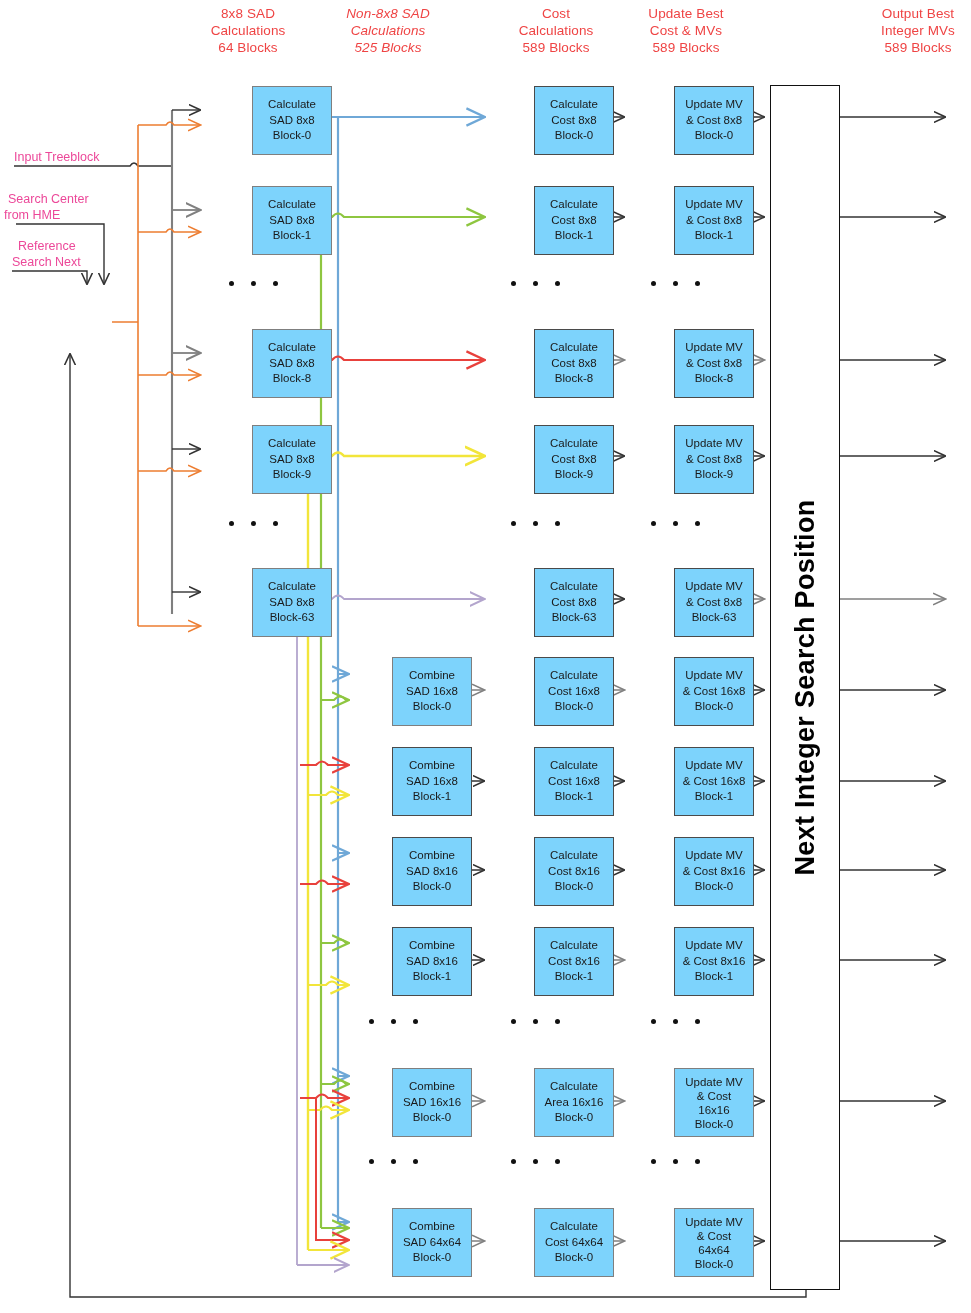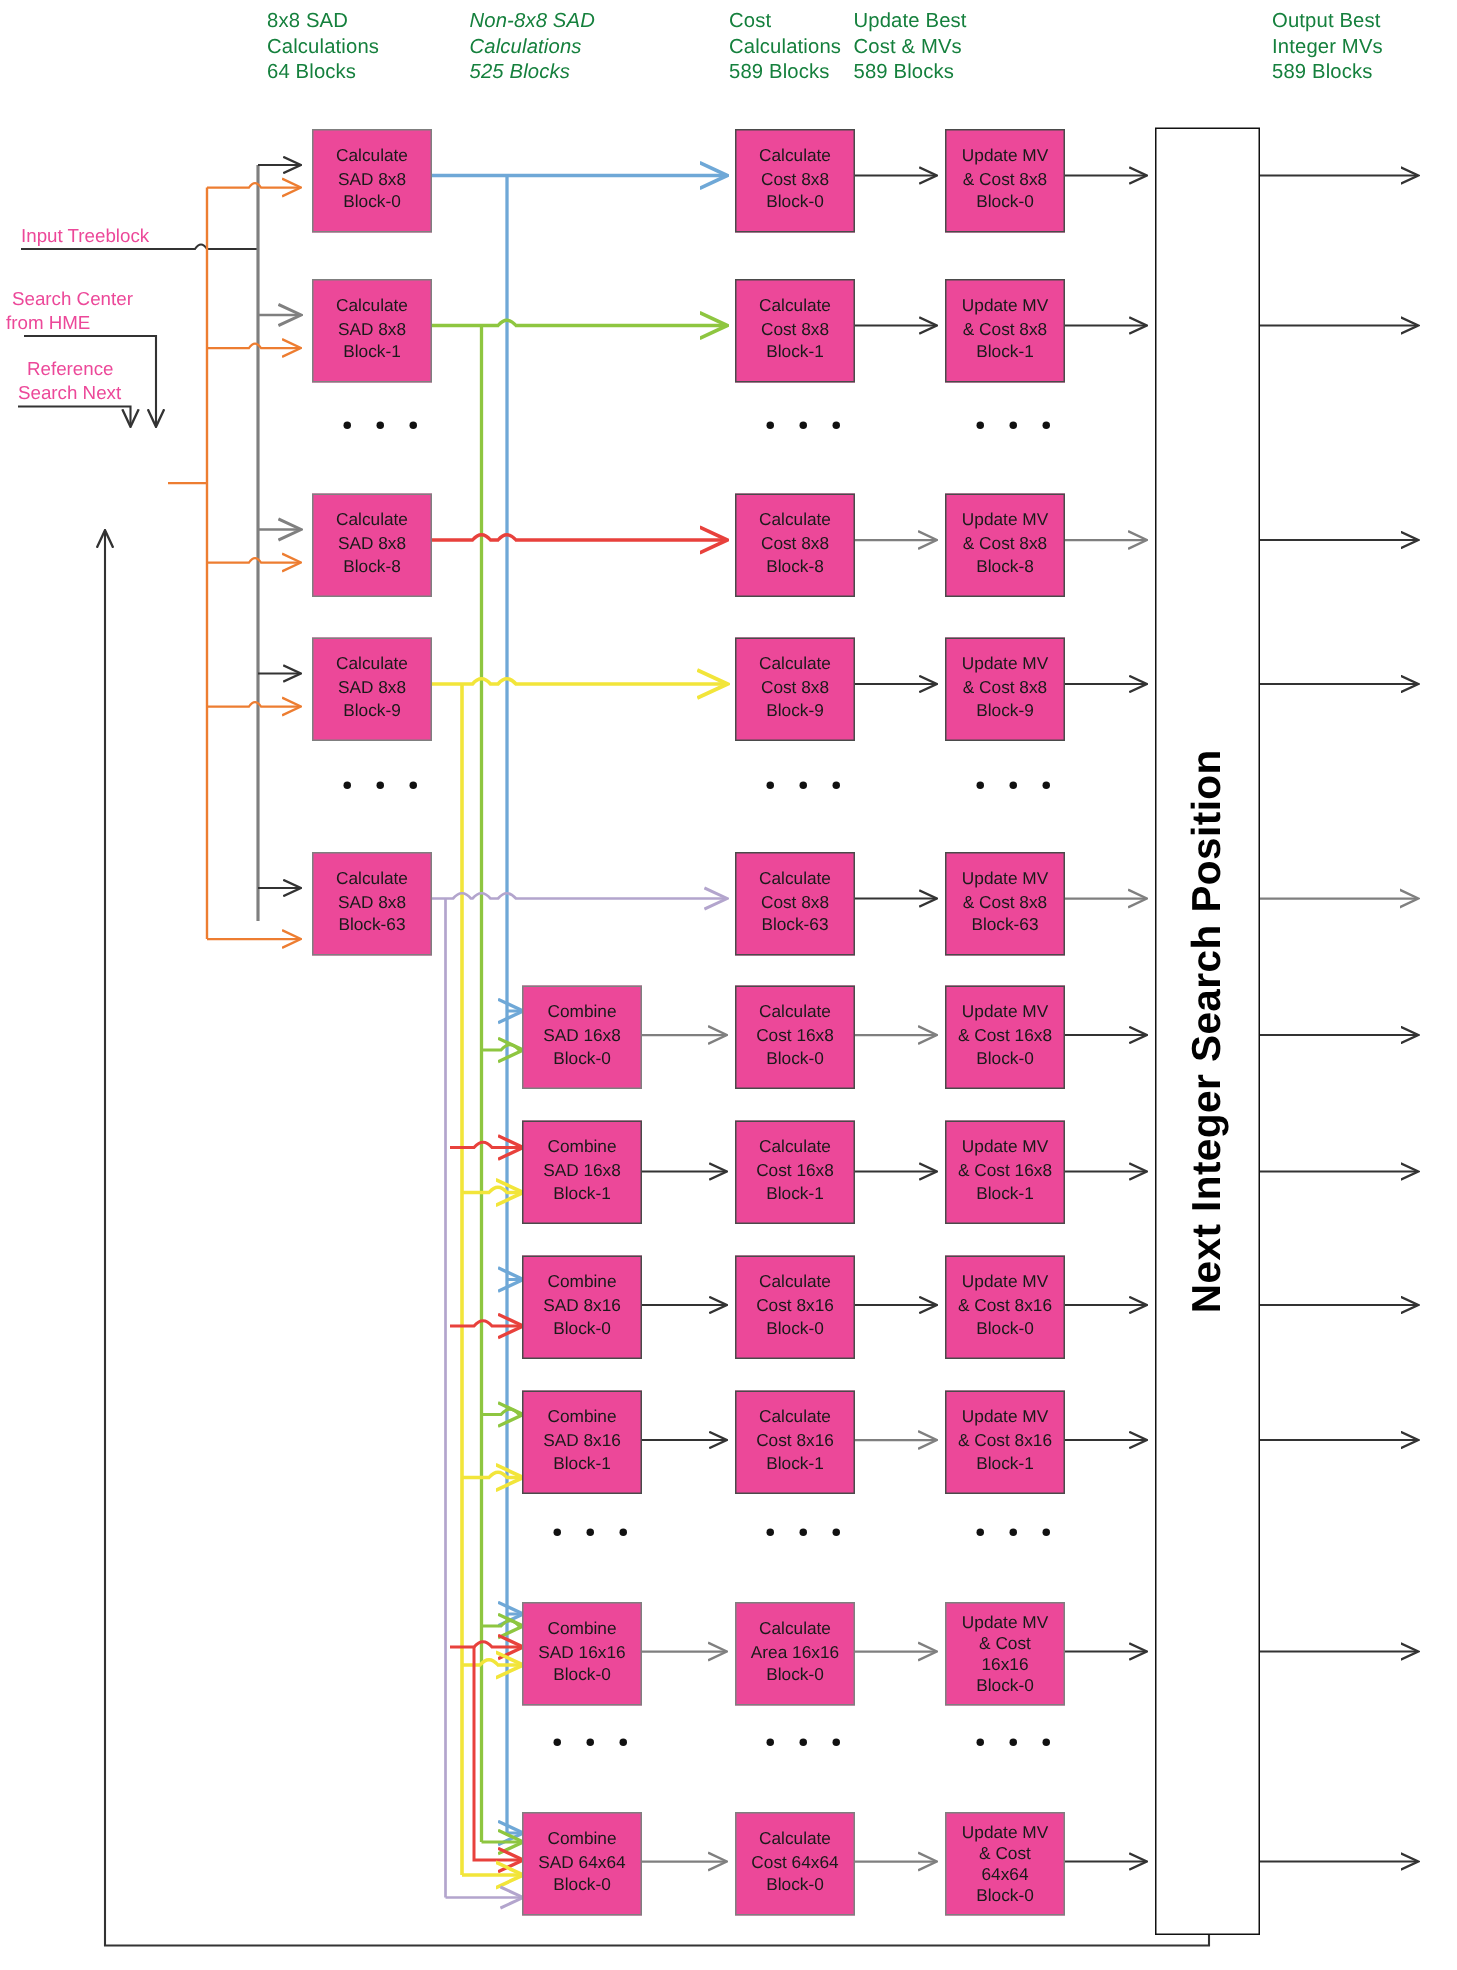--- a/index.html
+++ b/index.html
@@ -1,23 +1,23 @@
 <!DOCTYPE html>
 <html><head>
 <meta charset="utf-8">
 <style>
   html,body{margin:0;padding:0;background:#ffffff;}
   body{font-family:"Liberation Sans","DejaVu Sans",sans-serif;}
   #stage{position:relative;width:971px;height:1313px;background:#fff;overflow:hidden;}
   #svgroot{position:absolute;left:0;top:0;width:971px;height:1313px;}
 
-  .colhdr{position:absolute;text-align:left;font-size:13.5px;color:#15803d;line-height:17px;letter-spacing:.1px;}
-  .proc-box{position:absolute;border:1.6px solid #7f7f7f;background:#ec4899;box-sizing:border-box;
+  .colhdr{position:absolute;text-align:center;font-size:13.5px;color:#ef4444;line-height:17px;letter-spacing:.1px;}
+  .proc-box{position:absolute;border:1.6px solid #7f7f7f;background:#7dd3fc;box-sizing:border-box;
             display:flex;flex-direction:column;align-items:center;justify-content:center;
-            font-size:11.5px;color:#1a1a1a;line-height:15.5px;text-align:center;}
+            font-size:11.5px;color:#1a1a1a;line-height:15.5px;text-align:center;margin-left:44px;}
   .proc-box.thin{border:1.1px solid #4a4a4a;}
   .proc-box span{display:block;white-space:nowrap;}
   .sigtext{position:absolute;font-size:12.5px;color:#ec4899;line-height:15px;white-space:nowrap;}
   .ellipsis{position:absolute;display:flex;gap:17px;align-items:center;}
   .ellipsis i{display:block;width:5px;height:5px;border-radius:50%;background:#111;}
   #nisp{position:absolute;border:1.4px solid #111;background:#fff;box-sizing:border-box;
         display:flex;align-items:center;justify-content:center;}
   #nisp span{transform:rotate(-90deg);white-space:nowrap;font-weight:bold;font-size:27px;color:#000;letter-spacing:.3px;}
 </style>
 </head>
@@ -33,21 +33,21 @@
   <div class="colhdr" style="left:313px;top:5px;width:150px;font-style:italic;">
     <div>Non-8x8 SAD</div>
     <div>Calculations</div>
     <div>525 Blocks</div>
   </div>
   <div class="colhdr" style="left:486px;top:5px;width:140px;">
     <div>Cost</div>
     <div>Calculations</div>
     <div>589 Blocks</div>
   </div>
-  <div class="colhdr" style="left:569px;top:5px;width:140px;">
+  <div class="colhdr" style="left:616px;top:5px;width:140px;">
     <div>Update Best</div>
     <div>Cost &amp; MVs</div>
     <div>589 Blocks</div>
   </div>
   <div class="colhdr" style="left:848px;top:5px;width:140px;">
     <div>Output Best</div>
     <div>Integer MVs</div>
     <div>589 Blocks</div>
   </div>
 

